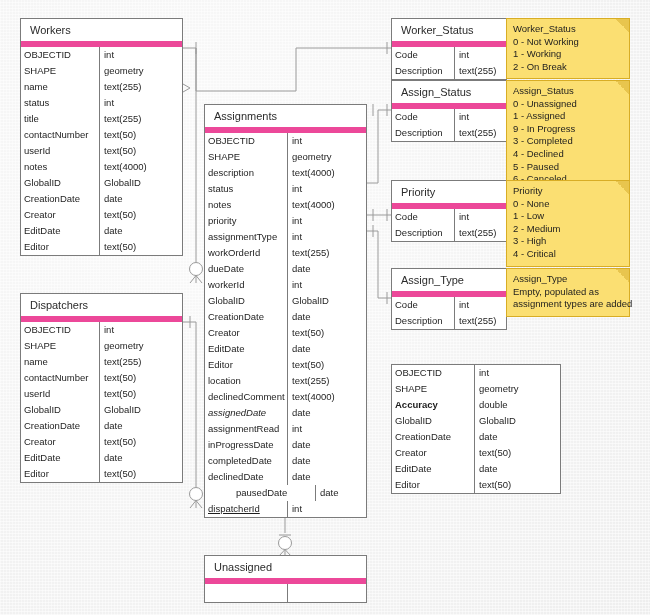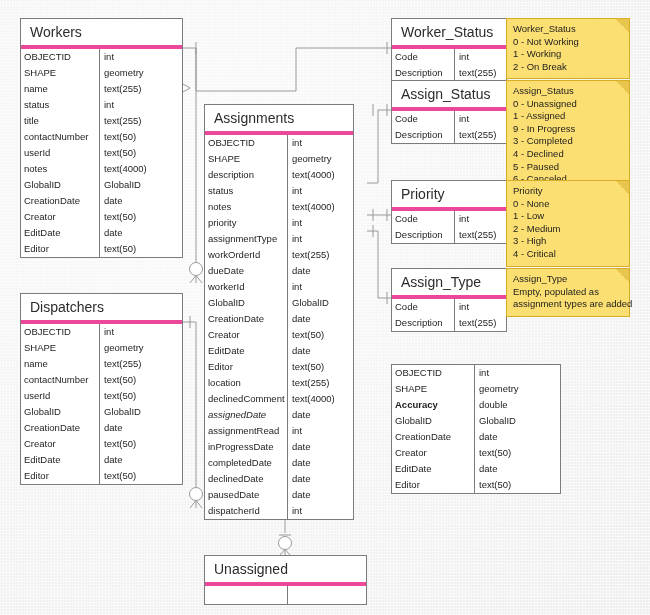--- a/index.html
+++ b/index.html
@@ -17,22 +17,22 @@
   svg.links path,svg.links line{stroke:#9a9a9a;stroke-width:1;fill:none;}
   svg.links circle{stroke:#9a9a9a;stroke-width:1;fill:#ffffff;}
 
   .entity{
     position:absolute;background:#ffffff;
     border:1px solid #7b7b7b;
     box-sizing:border-box;
     font-size:9.5px;color:#1d1d1d;
   }
   .entity .ttl{
-    padding:5px 0 5px 9px;border-bottom:4px solid #ec4899;
-    font-size:14px;color:#2b2b2b;white-space:nowrap;
+    padding:5px 0 5px 9px;border-bottom:6px solid #ec4899;
+    font-size:11px;color:#2b2b2b;white-space:nowrap;
   }
   .entity .rows{display:block;}
   .entity .row{display:flex;height:16px;line-height:16px;}
   .entity .row .c1{
     box-sizing:border-box;padding-left:3px;white-space:nowrap;overflow:hidden;
   }
   .entity .row .c2{
     box-sizing:border-box;padding-left:4px;white-space:nowrap;overflow:hidden;
     border-left:1px solid #7b7b7b;flex:1 1 auto;
   }
@@ -201,21 +201,21 @@
           <div class="row">
             <div class="c1" style="width: 78px; flex: 0 0 78px;">EditDate</div>
             <div class="c2">date</div>
           </div>
           <div class="row">
             <div class="c1" style="width: 78px; flex: 0 0 78px;">Editor</div>
             <div class="c2">text(50)</div>
           </div>
         </div>
       </div>
-      <div class="entity" style="left: 204px; top: 104px; width: 150px;">
+      <div class="entity" style="left: 204px; top: 104px; width: 163px;">
         <div class="ttl">Assignments</div>
         <div class="rows">
           <div class="row">
             <div class="c1" style="width: 82px; flex: 0 0 82px;">OBJECTID</div>
             <div class="c2">int</div>
           </div>
           <div class="row">
             <div class="c1" style="width: 82px; flex: 0 0 82px;">SHAPE</div>
             <div class="c2">geometry</div>
           </div>
@@ -293,25 +293,25 @@
           </div>
           <div class="row">
             <div class="c1" style="width: 82px; flex: 0 0 82px;">completedDate</div>
             <div class="c2">date</div>
           </div>
           <div class="row">
             <div class="c1" style="width: 82px; flex: 0 0 82px;">declinedDate</div>
             <div class="c2">date</div>
           </div>
           <div class="row">
-            <div class="c1" style="width: 82px; flex: 0 0 82px;">pausedDate</div>
-            <div class="c2">date</div>
-          </div>
-          <div class="row">
-            <div class="c1" style="width: 82px; flex: 0 0 82px;">dispatcherId</div>
+            <div class="c1" style="width: 82px; flex: 0 0 82px; margin-left: 28px;">pausedDate</div>
+            <div class="c2">date</div>
+          </div>
+          <div class="row">
+            <div class="c1" style="width: 82px; flex: 0 0 82px; text-decoration: underline;">dispatcherId</div>
             <div class="c2">int</div>
           </div>
         </div>
       </div>
       <div class="entity" style="left: 391px; top: 18px; width: 116px;">
         <div class="ttl">Worker_Status</div>
         <div class="rows">
           <div class="row">
             <div class="c1" style="width: 62px; flex: 0 0 62px;">Code</div>
             <div class="c2">int</div>

